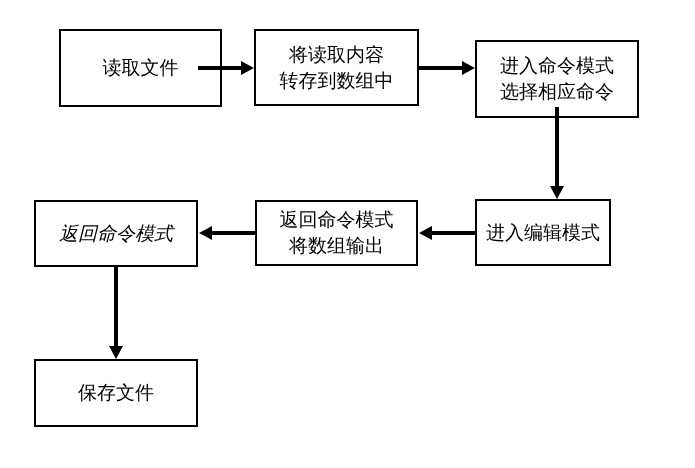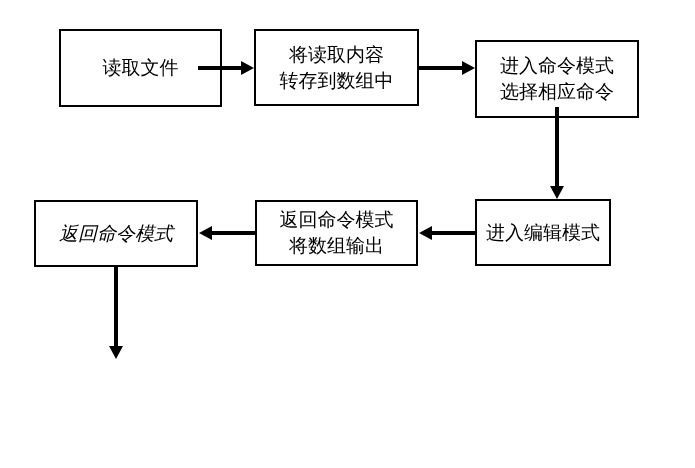--- a/index.html
+++ b/index.html
@@ -59,20 +59,21 @@
   <div class="flow-node" id="node-enter-command-mode">进入命令模式
 选择相应命令</div>
 
   <div class="flow-node" id="node-enter-edit-mode">进入编辑模式</div>
 
   <div class="flow-node" id="node-update-array">返回命令模式
 将数组输出</div>
 
   <div class="flow-node" id="node-return-command">返回命令模式</div>
 
+  <div class="flow-node" id="node-save-file">保存文件</div>
 
   <svg id="arrow-layer" viewBox="0 0 695 468" xmlns="http://www.w3.org/2000/svg">
 
     <g>
       <line x1="198" y1="68" x2="243" y2="68" stroke="#000" stroke-width="4"></line>
       <polygon points="241,61 241,75 254,68" fill="#000"></polygon>
     </g>
 
     <g>
       <line x1="419" y1="68" x2="464" y2="68" stroke="#000" stroke-width="4"></line>

